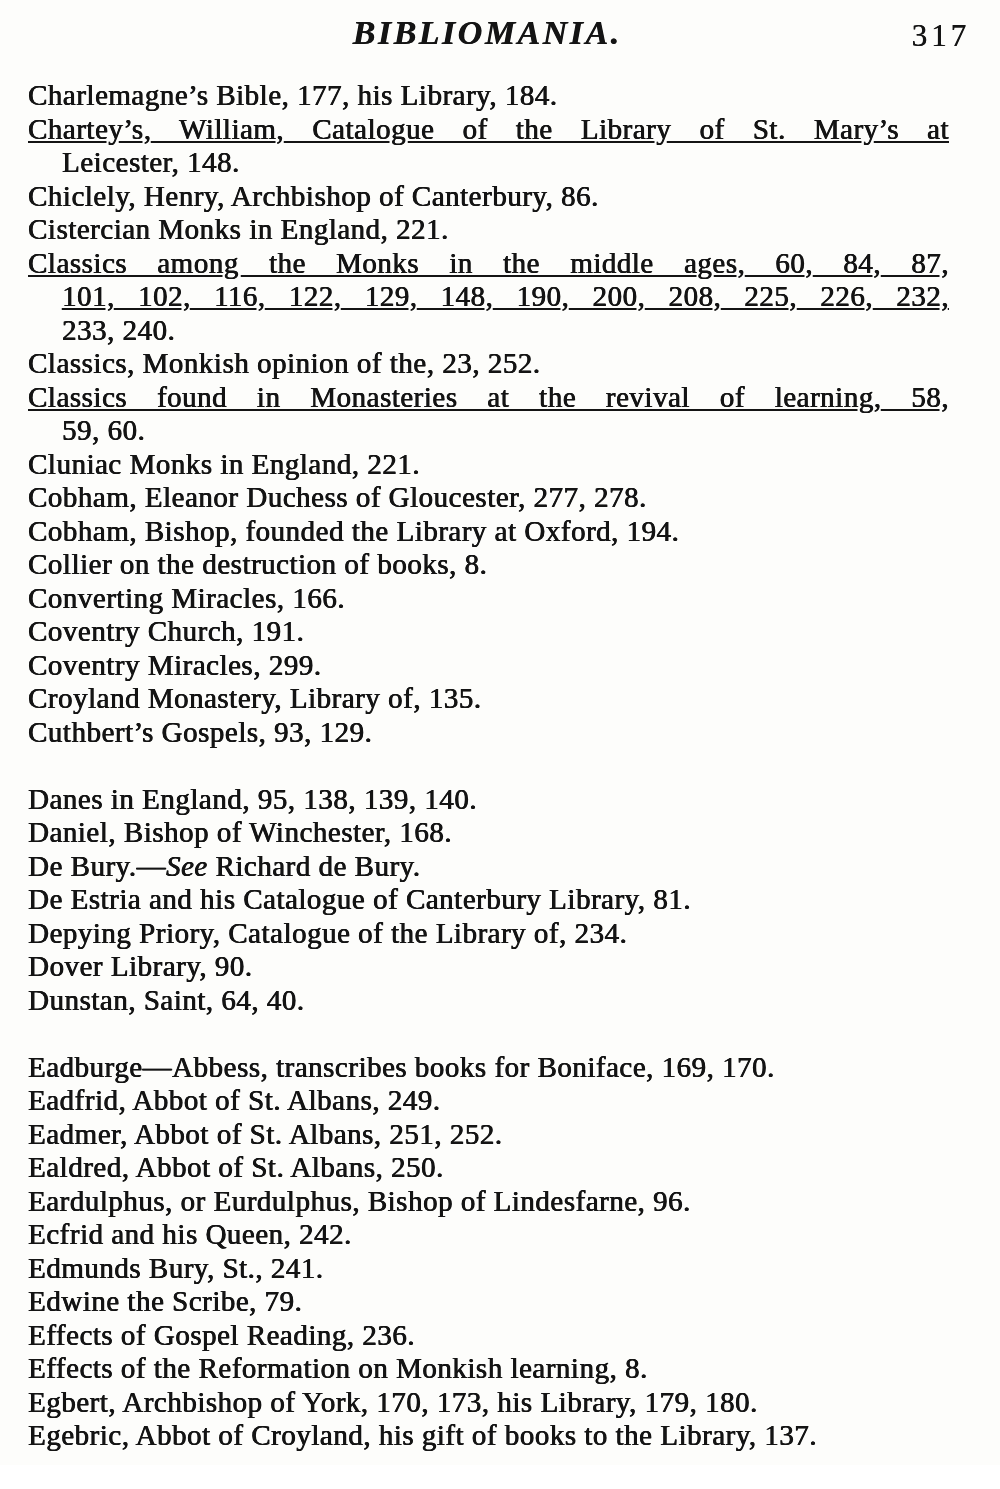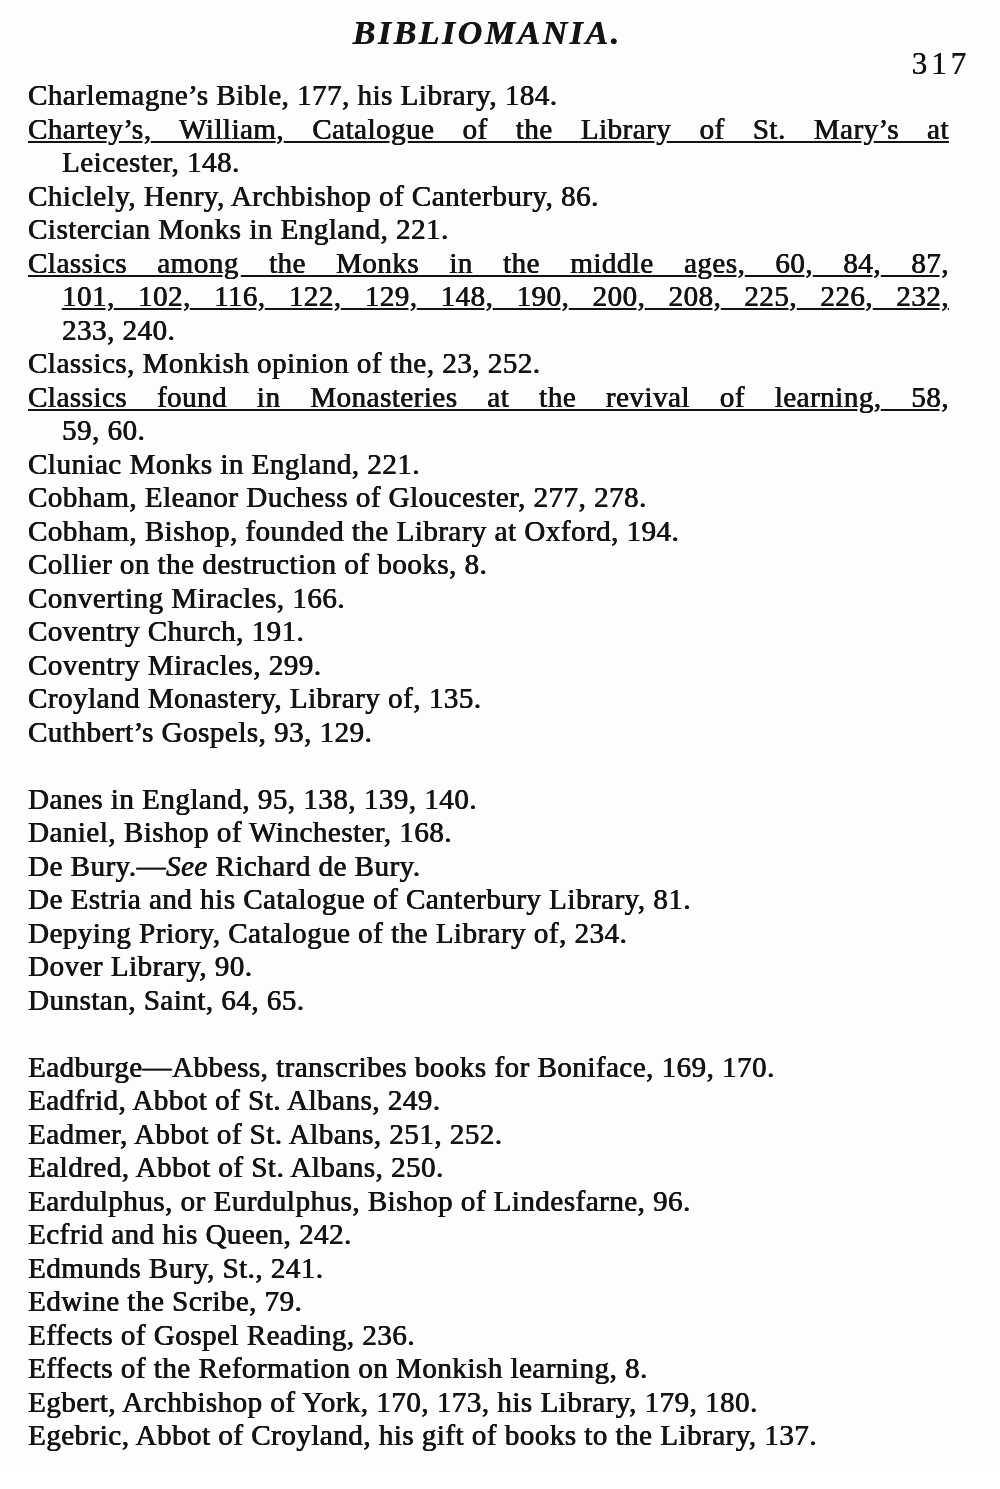--- a/index.html
+++ b/index.html
@@ -35,21 +35,20 @@
     white-space: nowrap;
     text-shadow: 0.5px 0 currentColor;
   }
   .pagenum {
     position: absolute;
     right: 30px;
     top: 8px;
     font-size: 31px;
     letter-spacing: 4px;
     text-shadow: 0.4px 0 currentColor;
-    margin-top: 28px;
   }
   .index {
     position: absolute;
     top: 79px;
     left: 28px;
     width: 921px;
     font-size: 29px;
     line-height: 33.5px;
     letter-spacing: 0.5px;
   }
@@ -107,21 +106,21 @@
       <div class="line">Coventry Miracles, 299.</div>
       <div class="line">Croyland Monastery, Library of, 135.</div>
       <div class="line">Cuthbert’s Gospels, 93, 129.</div>
       <div class="gap"></div>
       <div class="line">Danes in England, 95, 138, 139, 140.</div>
       <div class="line">Daniel, Bishop of Winchester, 168.</div>
       <div class="line"><span>De Bury.—</span><i>See</i><span> Richard de Bury.</span></div>
       <div class="line">De Estria and his Catalogue of Canterbury Library, 81.</div>
       <div class="line">Depying Priory, Catalogue of the Library of, 234.</div>
       <div class="line">Dover Library, 90.</div>
-      <div class="line">Dunstan, Saint, 64, 65.</div>
+      <div class="line">Dunstan, Saint, 64, 40.</div>
       <div class="gap"></div>
       <div class="line">Eadburge—Abbess, transcribes books for Boniface, 169, 170.</div>
       <div class="line">Eadfrid, Abbot of St. Albans, 249.</div>
       <div class="line">Eadmer, Abbot of St. Albans, 251, 252.</div>
       <div class="line">Ealdred, Abbot of St. Albans, 250.</div>
       <div class="line">Eardulphus, or Eurdulphus, Bishop of Lindesfarne, 96.</div>
       <div class="line">Ecfrid and his Queen, 242.</div>
       <div class="line">Edmunds Bury, St., 241.</div>
       <div class="line">Edwine the Scribe, 79.</div>
       <div class="line">Effects of Gospel Reading, 236.</div>

